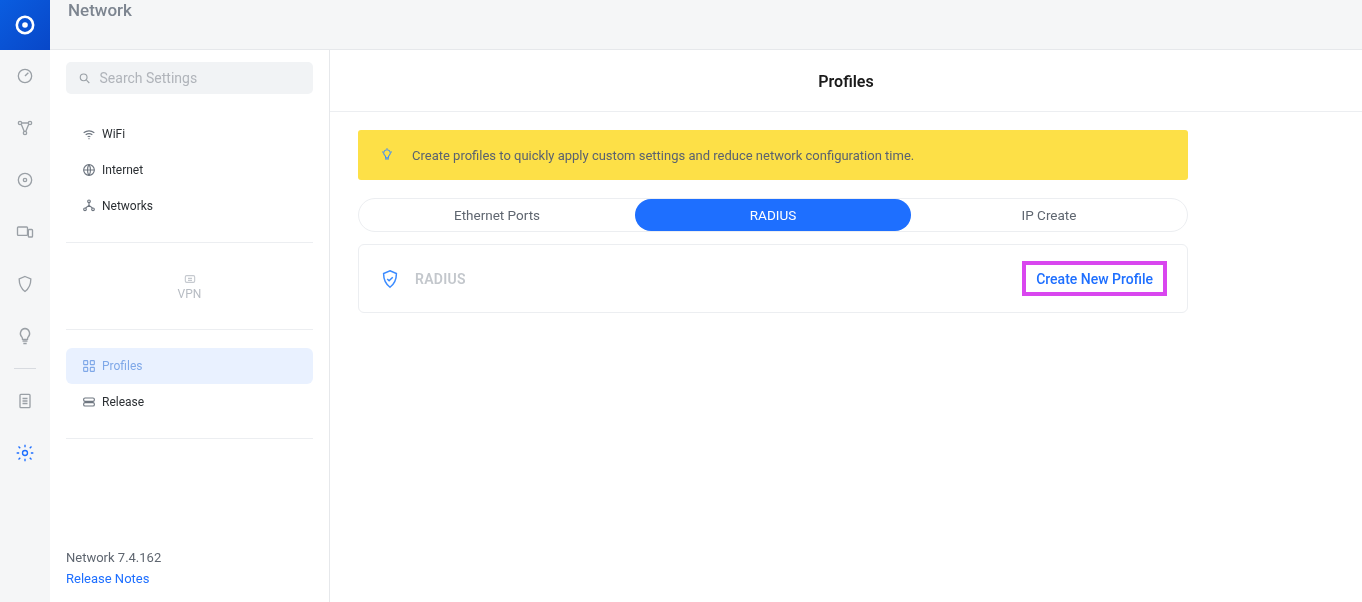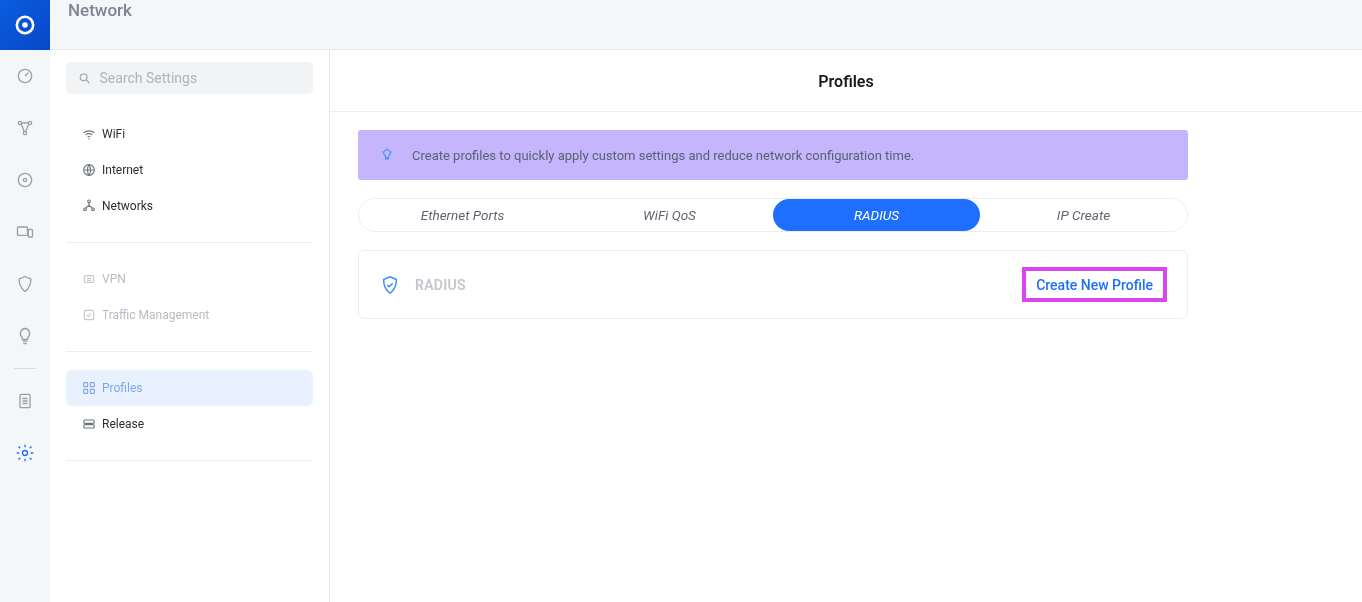--- a/index.html
+++ b/index.html
@@ -19,40 +19,40 @@
 
   .sidebar { width: 280px; border-right: 1px solid #e6e8eb; background: #fff; display: flex; flex-direction: column; padding: 12px 16px 16px 16px; }
   .search { display: flex; align-items: flex-end; background: #f1f3f5; border-radius: 5px; padding: 8px 12px; margin-bottom: 14px; }
   .search svg { width: 15px; height: 15px; stroke: #9aa0a6; fill: none; stroke-width: 2; margin-right: 8px; }
   .search input { border: 0; background: transparent; outline: none; font-size: 14px; color: #333; width: 100%; }
   .search input::placeholder { color: #b0b4ba; }
 
   .nav-group { padding: 8px 0; }
   .nav-divider { height: 1px; background: #eceef1; margin: 10px 0; }
   .nav-item { display: flex; align-items: center; padding: 10px 10px; border-radius: 6px; font-size: 12px; color: #2b2f33; cursor: pointer; }
-  .nav-item.dim { color: #b7bcc3; }
+  .nav-item.dim { color: #b7bcc3; flex-direction: column; }
   .nav-item.active { background: #e9f1ff; color: #7fa8e8; }
   .nav-item.active .nav-icon svg { stroke: #7fa8e8; }
   .nav-icon { width: 26px; display: inline-flex; align-items: center; justify-content: center; }
   .nav-icon svg { width: 16px; height: 16px; stroke: #6e7680; fill: none; stroke-width: 1.7; }
   .nav-item.dim .nav-icon svg { stroke: #c5c9cf; }
 
   .footer { margin-top: auto; padding-top: 12px; }
   .footer .ver { font-size: 13px; color: #5f6670; margin-bottom: 6px; }
   .footer .link { font-size: 13px; color: #1e6fff; cursor: pointer; }
 
   .content { flex: 1; background: #fff; padding: 0 0 0 0; }
   .content-title { text-align: center; font-size: 16px; font-weight: 600; color: #1a1a1a; padding: 22px 0 20px 0; }
   .content-inner { padding: 0 48px 0 28px; border-top:1px solid #eceef1; padding-top:18px;}
 
-  .hint { background: #c4b5fd; border-radius: 3px; padding: 14px 18px; font-size: 13px; color: #5a6270; display: flex; align-items: center; margin-bottom: 18px; max-width:830px;}
+  .hint { background: #fde047; border-radius: 3px; padding: 14px 18px; font-size: 13px; color: #5a6270; display: flex; align-items: center; margin-bottom: 18px; max-width:830px;}
   .hint .bulb { width: 22px; height: 22px; margin-right: 14px; display:flex; align-items:center; justify-content:center;}
   .hint .bulb svg { stroke: #3b8bff; fill:none; stroke-width:1.6; width:16px; height:16px;}
 
-  .tabs { display: flex; border: 1px solid #eceef1; border-radius: 999px; overflow: hidden; max-width:830px; margin-bottom:18px;font-style:italic;}
+  .tabs { display: flex; border: 1px solid #eceef1; border-radius: 999px; overflow: hidden; max-width:830px; margin-bottom:12px;}
   .tab { flex: 1; text-align: center; padding: 8px 0; font-size: 13.5px; color: #5f6670; cursor: pointer; }
   .tab.active { background: #1e6fff; color: #fff; border-radius:999px;}
 
   .panel { border: 1px solid #eceef1; border-radius: 6px; padding: 16px 20px; display: flex; align-items: center; justify-content: space-between; max-width:830px;}
   .panel-left { display: flex; align-items: center; gap: 14px; }
   .panel-left svg { width: 22px; height: 22px; stroke: #3b8bff; fill:none; stroke-width:1.6;}
   .panel-title { font-size: 14px; font-weight: 600; color: #c3c7cc; letter-spacing: .3px; }
   .create-wrap { border: 4px solid #d946ef; padding: 4px 10px; }
   .create-btn { color: #1e6fff; font-size: 14px; cursor: pointer; font-weight: 500; }
 </style>
@@ -167,29 +167,20 @@
       <div class="nav-group">
         <div class="nav-item dim">
           <span class="nav-icon">
               <svg viewBox="0 0 24 24">
                 <rect x="5" y="7" width="14" height="10" rx="2"></rect>
                 <path d="M9 11h6M9 14h6"></path>
               </svg>
             </span>
           <span>VPN</span>
         </div>
-        <div class="nav-item dim">
-          <span class="nav-icon">
-              <svg viewBox="0 0 24 24">
-                <rect x="5" y="5" width="14" height="14" rx="2"></rect>
-                <path d="M9 12l2 2 4-4"></path>
-              </svg>
-            </span>
-          <span>Traffic Management</span>
-        </div>
       </div>
       <div class="nav-divider"></div>
       <div class="nav-group">
         <div class="nav-item active">
           <span class="nav-icon">
               <svg viewBox="0 0 24 24">
                 <rect x="4" y="4" width="6" height="6" rx="1"></rect>
                 <rect x="14" y="4" width="6" height="6" rx="1"></rect>
                 <rect x="4" y="14" width="6" height="6" rx="1"></rect>
                 <rect x="14" y="14" width="6" height="6" rx="1"></rect>
@@ -202,38 +193,41 @@
               <svg viewBox="0 0 24 24">
                 <rect x="4" y="6" width="16" height="5" rx="2"></rect>
                 <rect x="4" y="13" width="16" height="5" rx="2"></rect>
               </svg>
             </span>
           <span>Release</span>
         </div>
       </div>
       <div class="nav-divider"></div>
 
+      <div class="footer">
+        <div class="ver">Network 7.4.162</div>
+        <div class="link">Release Notes</div>
+      </div>
     </div>
 
     <div class="content">
       <div class="content-title">Profiles</div>
       <div class="content-inner">
         <div class="hint">
           <span class="bulb">
             <svg viewBox="0 0 24 24">
                 <path d="M9 18h6 M12 4a5 5 0 0 0-3 9c1 1 1 2 1 3h4c0-1 0-2 1-3a5 5 0 0 0-3-9z"></path>
                 <path d="M12 2v1M5 7l1 1M19 7l-1 1"></path>
               </svg>
           </span>
           <span>Create profiles to quickly apply custom settings and reduce network configuration time.</span>
         </div>
 
         <div class="tabs">
           <div class="tab">Ethernet Ports</div>
-          <div class="tab">WiFi QoS</div>
           <div class="tab active">RADIUS</div>
           <div class="tab">IP Create</div>
         </div>
 
         <div class="panel">
           <div class="panel-left">
             <svg viewBox="0 0 24 24">
                 <path d="M12 3 L19 6 C19 13 16 18 12 21 C8 18 5 13 5 6 Z"></path>
                 <path d="M9 12l2 2 4-4"></path>
               </svg>

